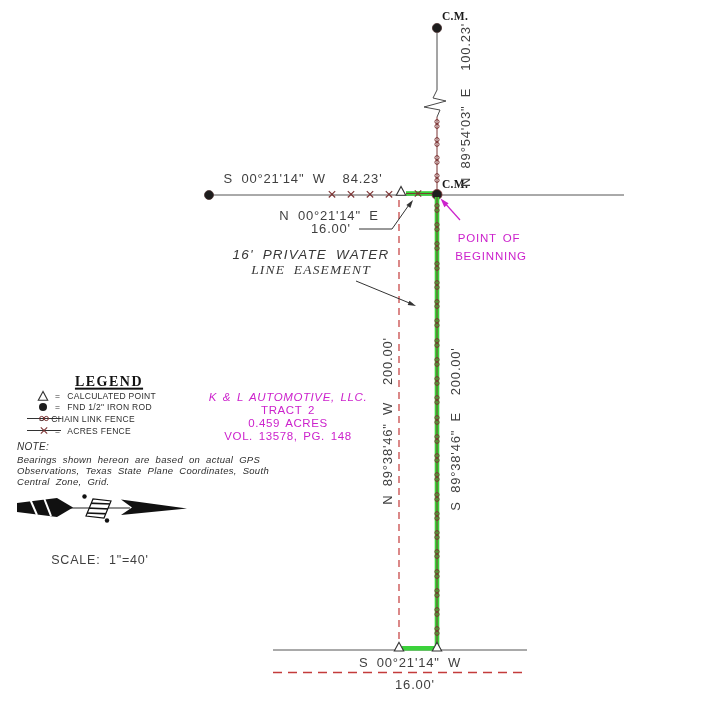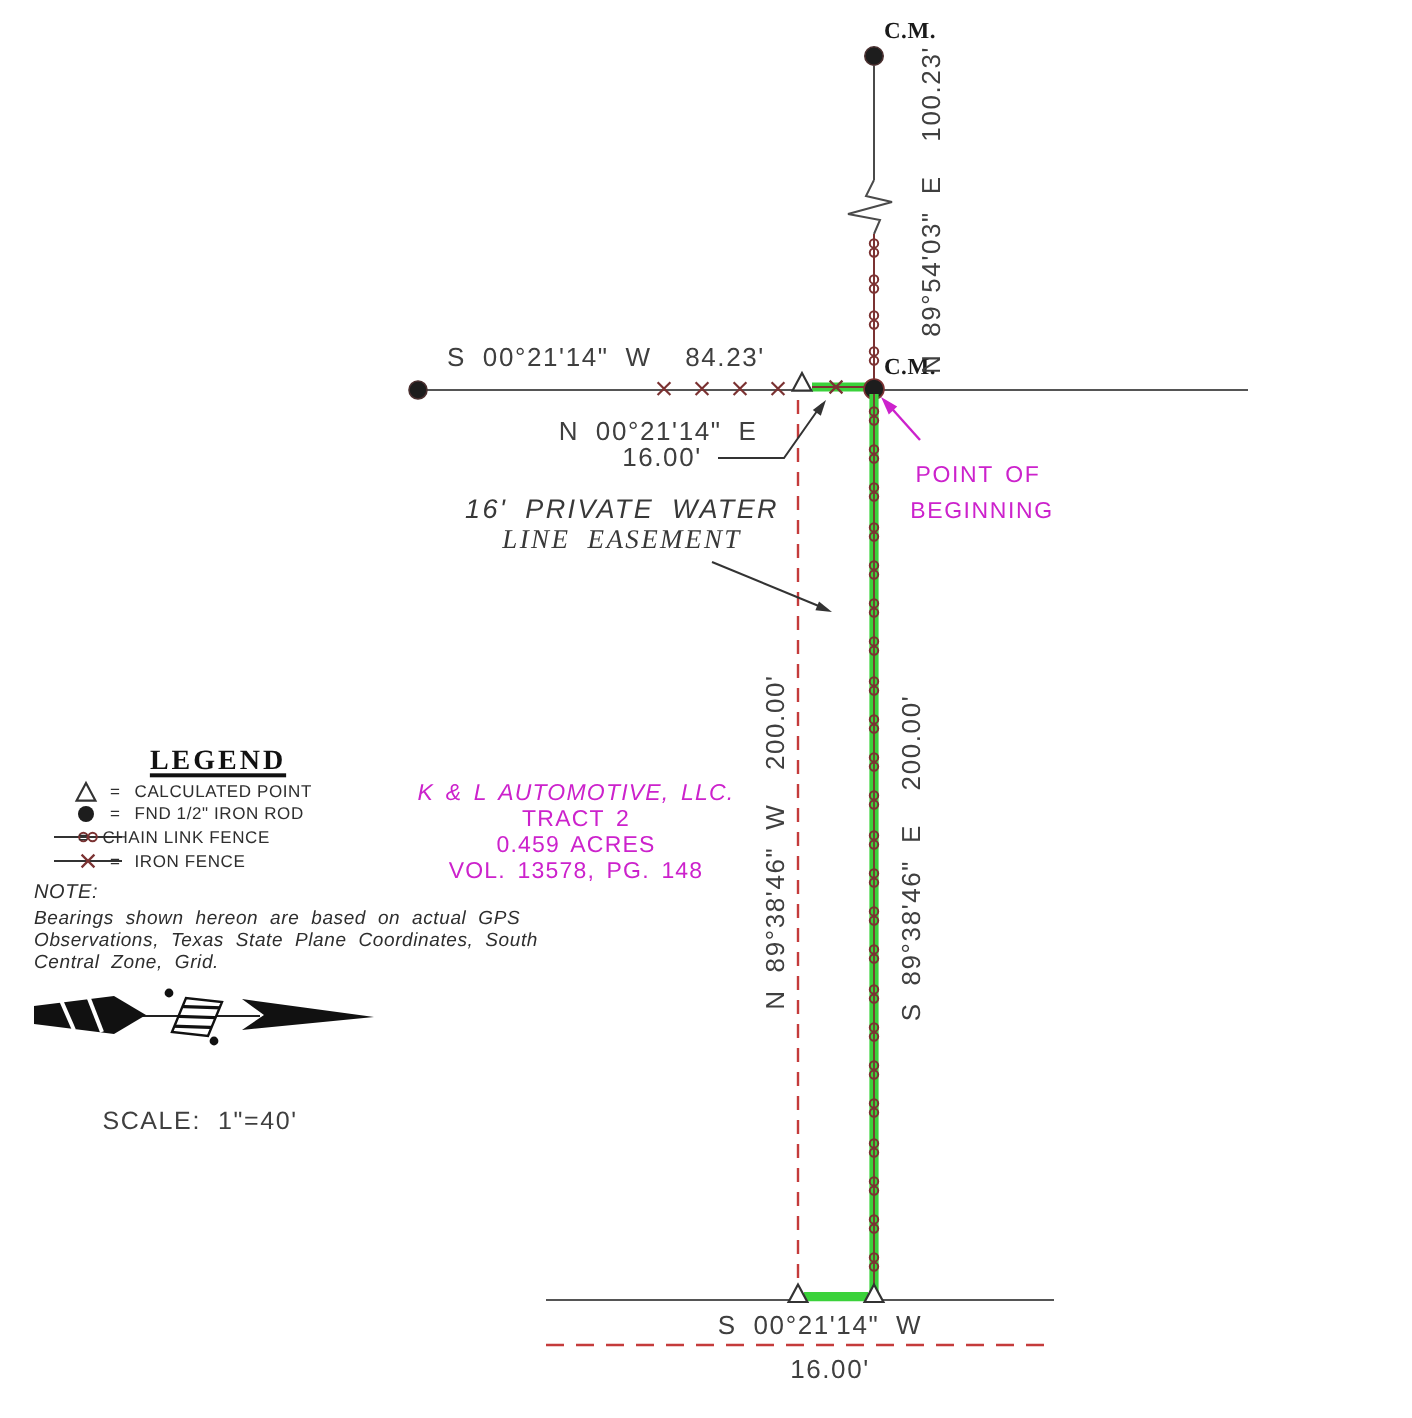--- a/index.html
+++ b/index.html
@@ -178,21 +178,21 @@
 
   <div class="t tc owner magenta" style="left:288px;top:397px;font-style:italic;">K &amp; L AUTOMOTIVE, LLC.</div>
   <div class="t tc owner magenta" style="left:288px;top:410px;">TRACT 2</div>
   <div class="t tc owner magenta" style="left:288px;top:423px;">0.459 ACRES</div>
   <div class="t tc owner magenta" style="left:288px;top:436px;text-align:right;">VOL. 13578, PG. 148</div>
 
   <div class="t tc legend-title" style="left:63px;top:382px;margin-left:46px;">LEGEND</div>
   <div class="t tl legend-row" style="left:55px;top:396px;"><span class="eq">=</span><span class="lab">CALCULATED POINT</span></div>
   <div class="t tl legend-row" style="left:55px;top:407px;"><span class="eq">=</span><span class="lab">FND 1/2" IRON ROD</span></div>
   <div class="t tl legend-row" style="left:39px;top:418.5px;"><span class="eq">=</span><span class="lab">CHAIN LINK FENCE</span></div>
-  <div class="t tl legend-row" style="left:55px;top:430.5px;"><span class="eq">=</span><span class="lab">IRON FENCE</span></div>
+  <div class="t tl legend-row" style="left:55px;top:430.5px;"><span class="eq">=</span><span class="lab">ACRES FENCE</span></div>
 
   <div class="t tl note-title" style="left:17px;top:447px;">NOTE:</div>
   <div class="note-body" style="position:absolute;left:17px;top:454px;">Bearings shown hereon are based on actual GPS
 Observations, Texas State Plane Coordinates, South
 Central Zone, Grid.</div>
 
   <div class="t tc scale" style="left:100px;top:561px;">SCALE:  1"=40'</div>
 
   <div class="t tc bearing" style="left:410px;top:663px;">S 00°21'14" W</div>
   <div class="t tc bearing" style="left:415px;top:685px;">16.00'</div>

